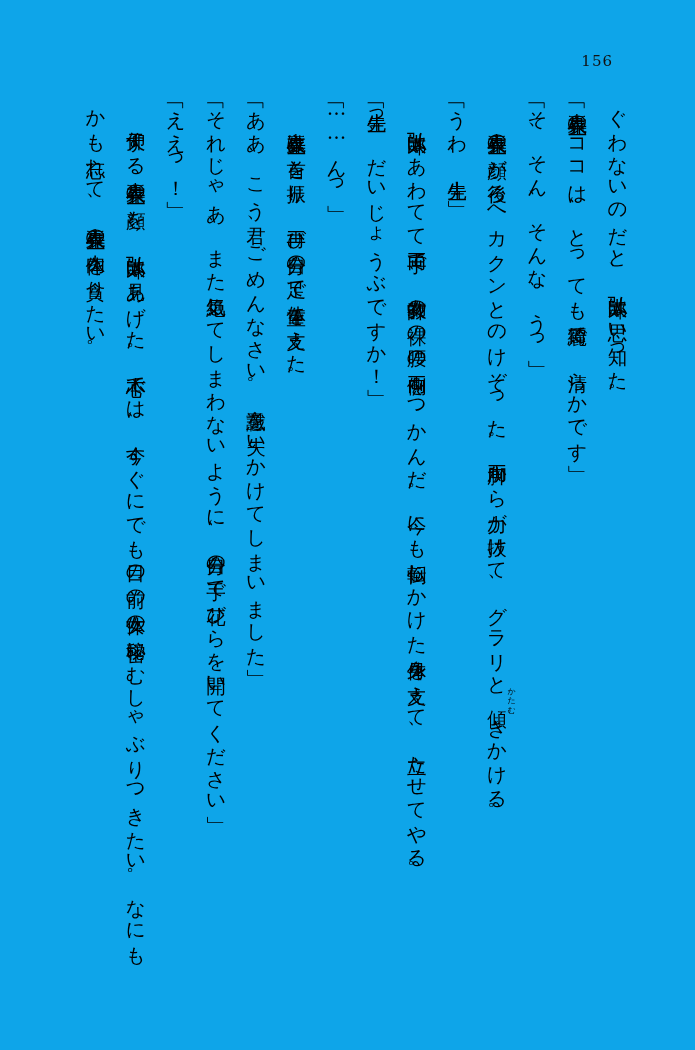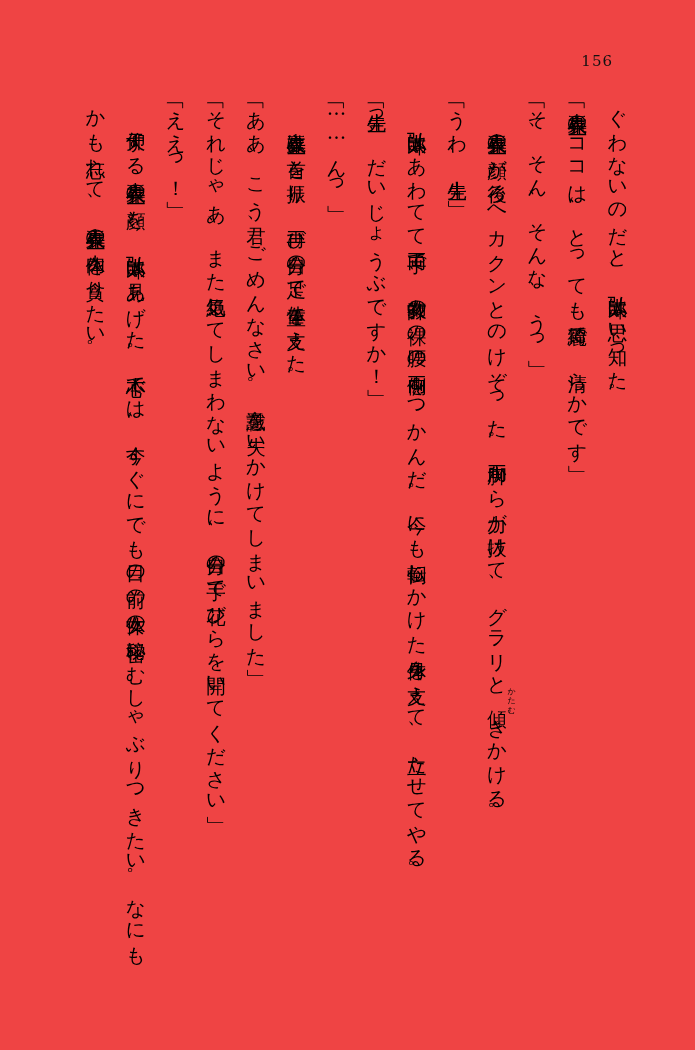--- a/index.html
+++ b/index.html
@@ -4,21 +4,21 @@
 <style>
   html, body {
     margin: 0;
     padding: 0;
     background: #ffffff;
   }
   .page {
     position: relative;
     width: 695px;
     height: 1050px;
-    background: #ef4444;
+    background: #0ea5e9;
     overflow: hidden;
     font-family: "DejaVu Serif", "Liberation Serif", serif;
     color: #000000;
   }
   .page-number {
     position: absolute;
     top: 52px;
     right: 82px;
     font-size: 15px;
     letter-spacing: 1px;

